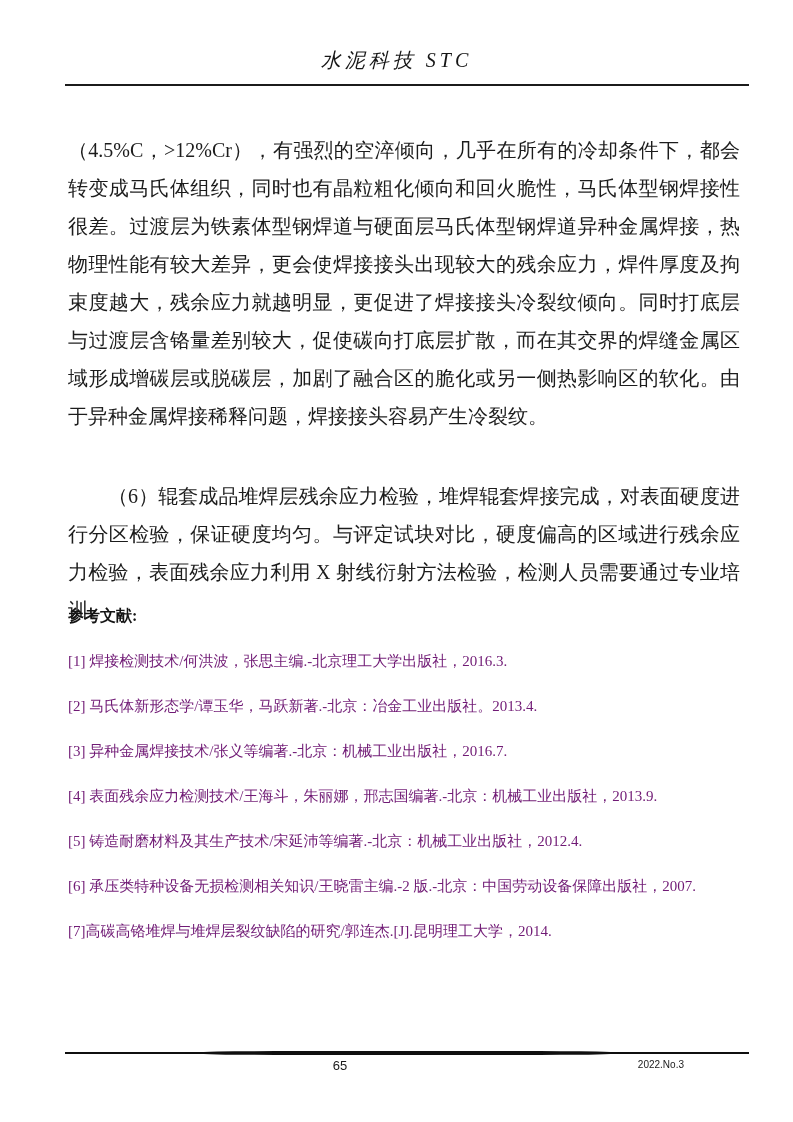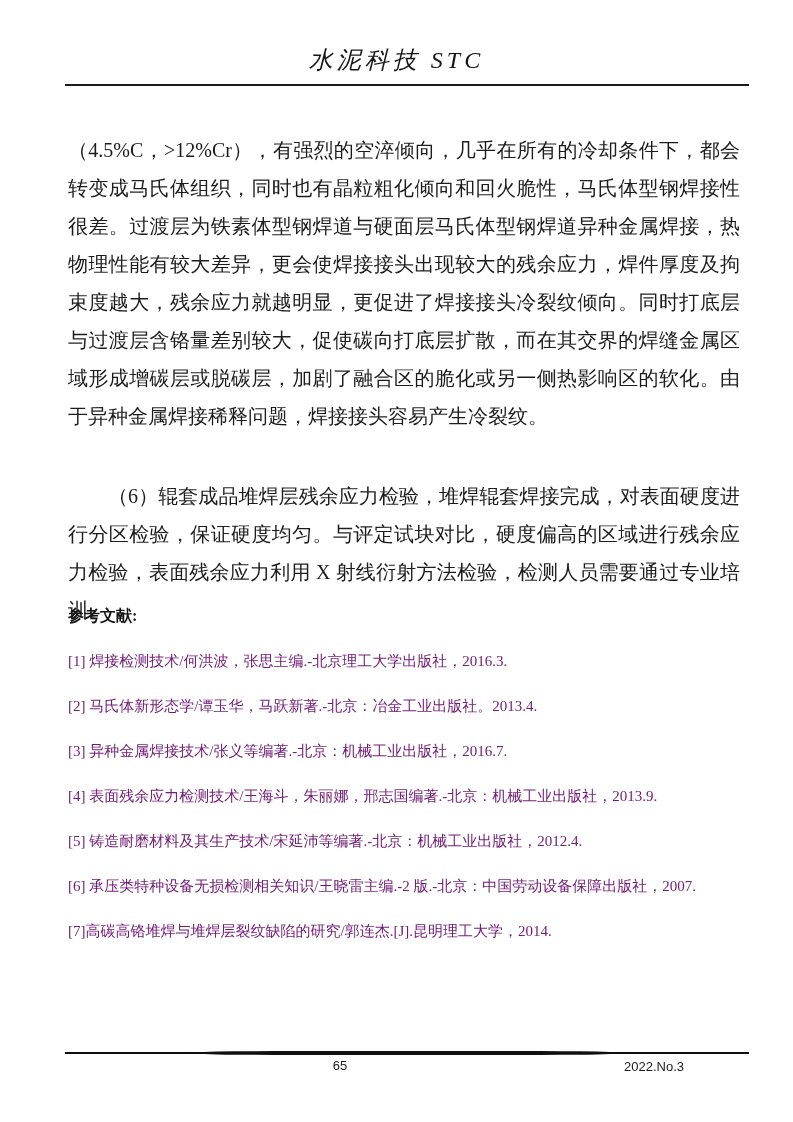--- a/index.html
+++ b/index.html
@@ -13,21 +13,21 @@
     color: #1a1a1a;
     font-family: "Liberation Serif", "DejaVu Serif", serif;
     overflow: hidden;
   }
   .journal-title {
     position: absolute;
     top: 44px;
     left: 0;
     width: 793px;
     text-align: center;
-    font-size: 24px;
+    font-size: 20px;
     line-height: 32px;
     font-style: italic;
     font-weight: 500;
     letter-spacing: 4px;
     color: #161616;
   }
   .header-rule {
     position: absolute;
     top: 84px;
     left: 65px;
@@ -97,21 +97,21 @@
     text-align: center;
     font-family: "Liberation Sans", "DejaVu Sans", sans-serif;
     font-size: 13px;
     color: #1a1a1a;
   }
   .footer-issue {
     position: absolute;
     top: 1059px;
     right: 109px;
     font-family: "Liberation Sans", "DejaVu Sans", sans-serif;
-    font-size: 13px;
+    font-size: 10px;
     color: #1a1a1a;
   }
 </style>
 </head>
 <body>
 
 <div class="page">
 
   <header>
     <div class="journal-title">水泥科技 STC</div>

